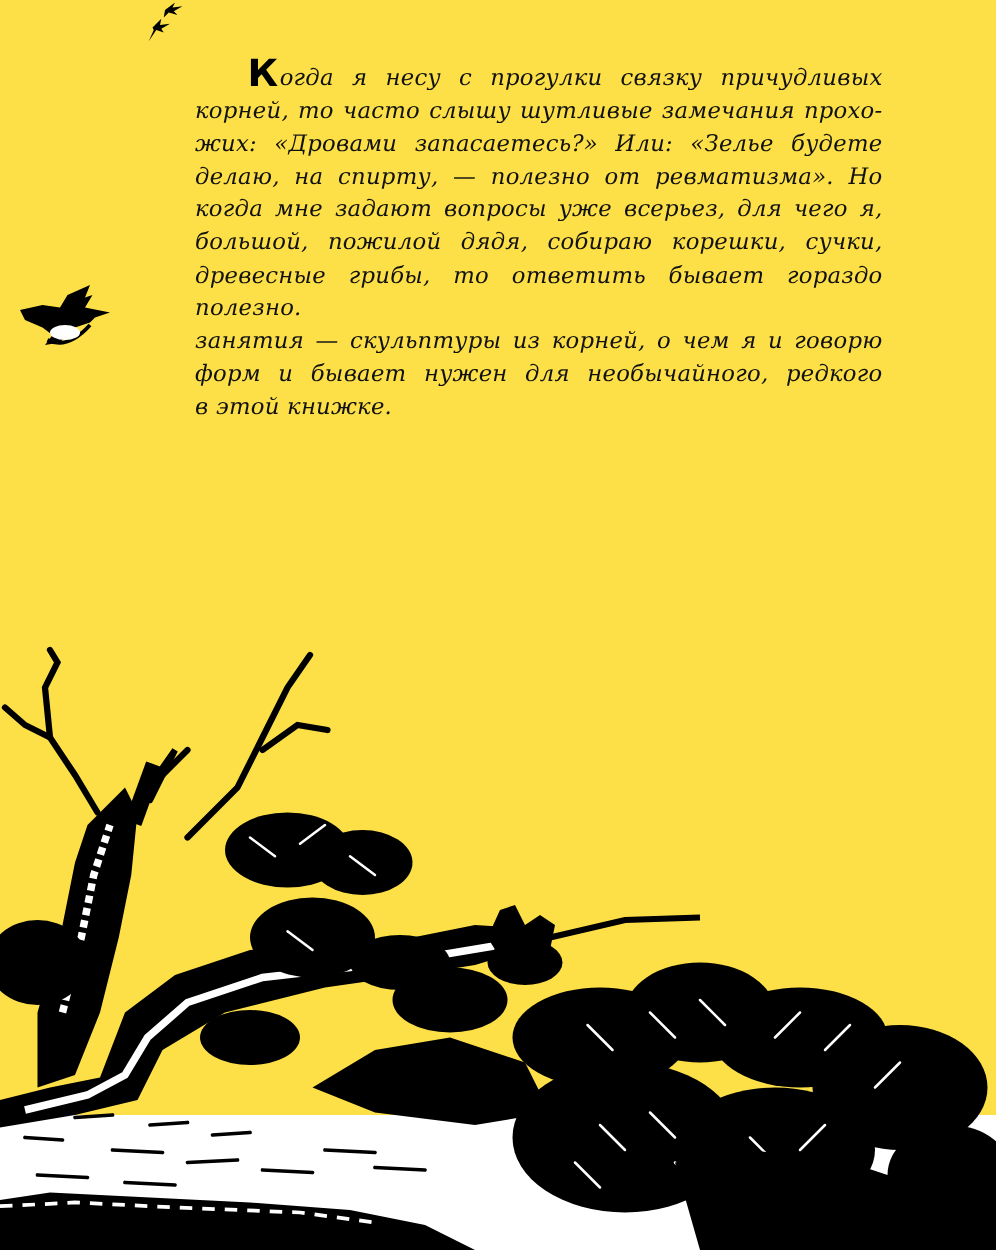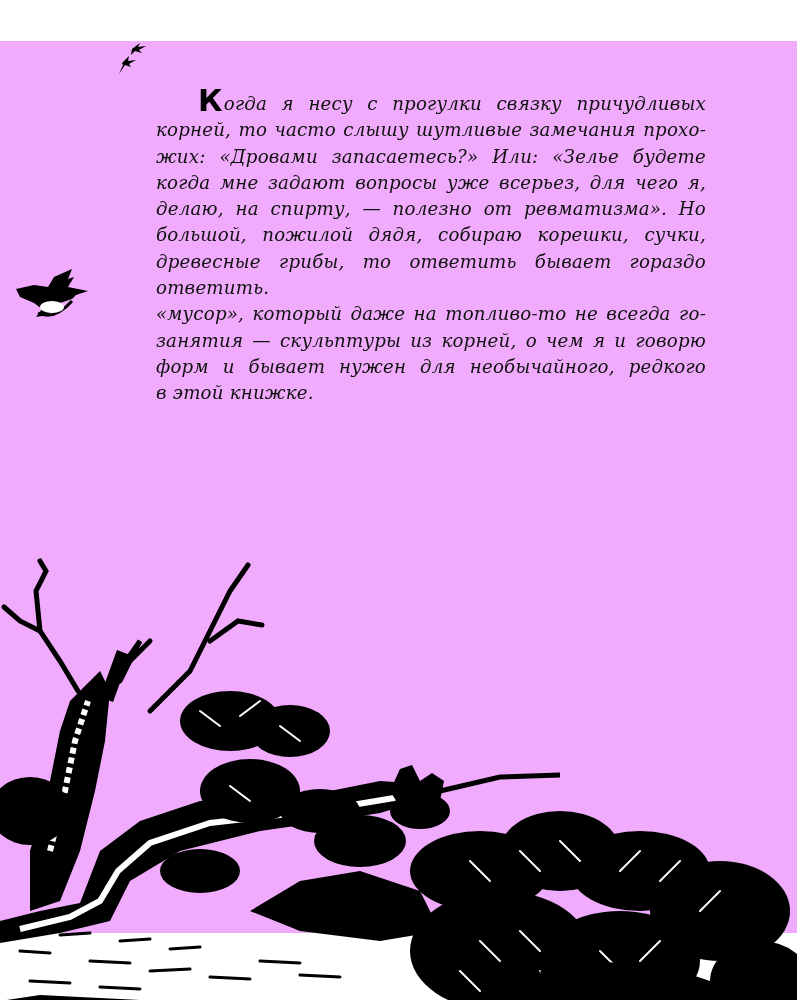--- a/index.html
+++ b/index.html
@@ -1,17 +1,17 @@
 <!DOCTYPE html>
 <html><head>
   <meta charset="utf-8">
   <style>
     html, body { margin: 0; padding: 0; background: #ffffff; }
     body { width: 797px; height: 1000px; position: relative; overflow: hidden; }
-    .page { position: absolute; left: 0; top: 0; width: 797px; height: 892px; background: #f0abfc; margin-top: 41px; }
+    .page { position: absolute; left: 0; top: 0; width: 797px; height: 892px; background: #fde047; }
     .text-block {
       position: absolute; left: 156px; top: 50px; width: 550px;
       font-family: "DejaVu Serif", serif; font-style: italic;
       font-size: 18.2px; line-height: 26.3px; color: #111;
       text-align: justify; letter-spacing: 0.2px;
     }
     .para { margin: 0; text-indent: 42px; hyphens: manual; }
     .para .line { display: block; text-align: justify; text-align-last: justify; white-space: nowrap; }
     .para .line.last { text-align-last: left; }
     .para .line.first { padding-left: 42px; }
@@ -41,28 +41,27 @@
       <path d="M24 44 Q40 52 58 32" stroke="#000" stroke-width="3" fill="none"></path>
       <ellipse cx="38" cy="38" rx="12" ry="6" fill="#fff"></ellipse>
     </svg>
   </div>
 
   <div class="text-block">
     <p class="para">
       <span class="line first"><span class="dropcap">К</span><span>огда я несу с прогулки связку причудливых</span></span>
       <span class="line">корней, то часто слышу шутливые замечания прохо-</span>
       <span class="line">жих: «Дровами запасаетесь?» Или: «Зелье будете</span>
+      <span class="line">делаю, на спирту, — полезно от ревматизма». Но</span>
       <span class="line">когда мне задают вопросы уже всерьез, для чего я,</span>
-      <span class="line">делаю, на спирту, — полезно от ревматизма». Но</span>
       <span class="line">большой, пожилой дядя, собираю корешки, сучки,</span>
       <span class="line">древесные грибы, то ответить бывает гораздо</span>
-      <span class="line last">ответить.</span>
+      <span class="line last">полезно.</span>
     </p>
     <p class="para">
-      <span class="line">«мусор», который даже на топливо-то не всегда го-</span>
       <span class="line">занятия — скульптуры из корней, о чем я и говорю</span>
       <span class="line">форм и бывает нужен для необычайного, редкого</span>
       <span class="line last">в этой книжке.</span>
     </p>
   </div>
 
   <div class="illus" style="left:0; top:510px;">
     <svg width="797" height="490" viewBox="0 0 797 490">
 
       <g stroke="#000" stroke-width="3" stroke-linecap="round">

